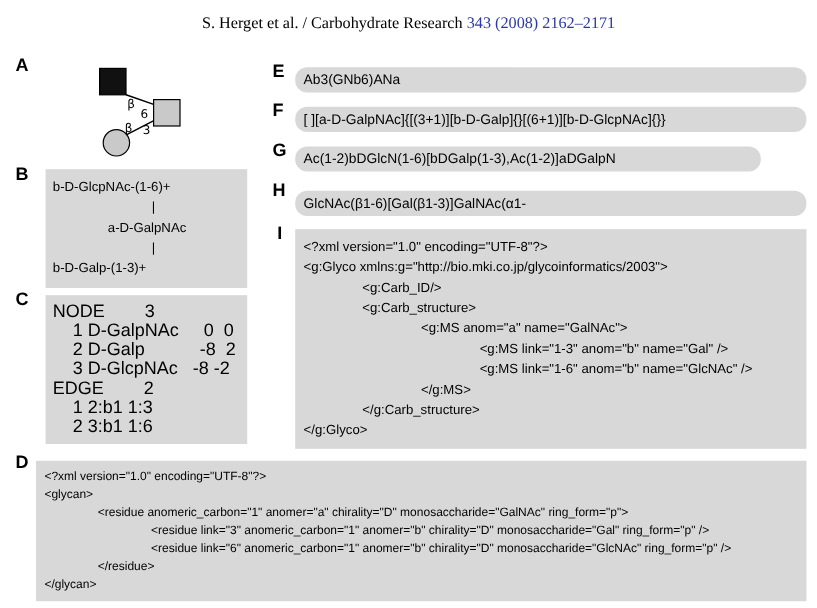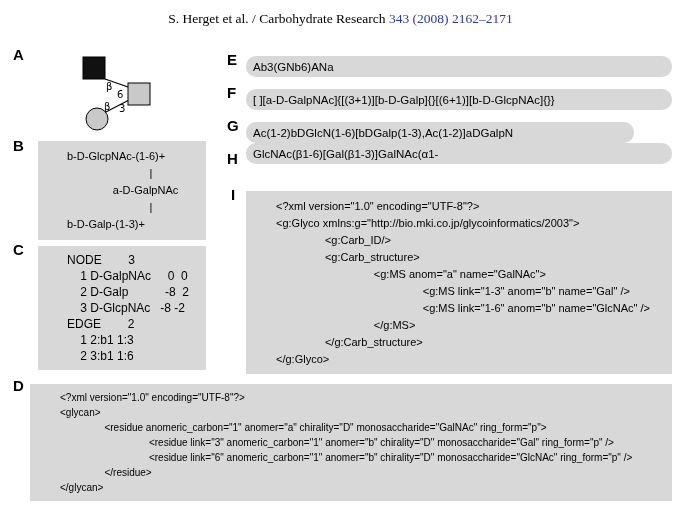--- a/index.html
+++ b/index.html
@@ -21,21 +21,20 @@
     position:absolute; font-weight:bold; font-size:15px; color:#000;
     font-family:"Liberation Sans", sans-serif;
   }
 
   .graybox { position:absolute; background:#d8d8d8; }
 
   .pretext {
     white-space:pre; color:#000;
     tab-size:16; -moz-tab-size:16;
     font-family:"Liberation Sans", sans-serif;
-    margin-left:23px;
   }
 
   .bar {
     position:absolute; background:#d8d8d8;
     display:flex; align-items:center;
     padding-left:7px; font-size:11.5px; color:#000;border-radius:10px;
   }
 
   svg.glycan { position:absolute; overflow:visible; }
   svg.glycan text { font-family:"DejaVu Sans", sans-serif; fill:#000; }
@@ -67,21 +66,21 @@
   <div class="graybox" style="left:38px;top:141px;width:168px;height:99px">
     <div class="pretext" style="font-size:11px;line-height:17px;padding:7px 6px">b-D-GlcpNAc-(1-6)+
                            |
                a-D-GalpNAc
                            |
 b-D-Galp-(1-3)+</div>
   </div>
 
   <div class="plabel" style="left:13px;top:241px">C</div>
   <div class="graybox" style="left:38px;top:246px;width:168px;height:124px">
-    <div class="pretext" style="font-size:12px;line-height:16px;padding:6px 6px">NODE        3
+    <div class="pretext" style="font-size:15px;line-height:16px;padding:6px 6px">NODE        3
     1 D-GalpNAc     0  0
     2 D-Galp           -8  2
     3 D-GlcpNAc   -8 -2
 EDGE        2
     1 2:b1 1:3
     2 3:b1 1:6</div>
   </div>
 
   <div class="plabel" style="left:13px;top:377px">D</div>
   <div class="graybox" style="left:30px;top:384px;width:642px;height:117px">
@@ -103,21 +102,21 @@
   <div class="bar" style="left:246px;top:89px;width:426px;height:21px">
     <span>[ ][a-D-GalpNAc]{[(3+1)][b-D-Galp]{}[(6+1)][b-D-GlcpNAc]{}}</span>
   </div>
 
   <div class="plabel" style="left:227px;top:117px">G</div>
   <div class="bar" style="left:246px;top:122px;width:388px;height:21px">
     <span>Ac(1-2)bDGlcN(1-6)[bDGalp(1-3),Ac(1-2)]aDGalpN</span>
   </div>
 
   <div class="plabel" style="left:227px;top:150px">H</div>
-  <div class="bar" style="left:246px;top:143px;width:426px;height:21px">
+  <div class="bar" style="left:246px;top:159px;width:426px;height:21px">
     <span>GlcNAc(β1-6)[Gal(β1-3)]GalNAc(α1-</span>
   </div>
 
   <div class="plabel" style="left:231px;top:186px">I</div>
   <div class="graybox" style="left:246px;top:191px;width:426px;height:183px">
     <div class="pretext" style="font-size:11px;line-height:17px;padding:7px 7px">&lt;?xml version="1.0" encoding="UTF-8"?&gt;
 &lt;g:Glyco xmlns:g="http://bio.mki.co.jp/glycoinformatics/2003"&gt;
 	&lt;g:Carb_ID/&gt;
 	&lt;g:Carb_structure&gt;
 		&lt;g:MS anom="a" name="GalNAc"&gt;

